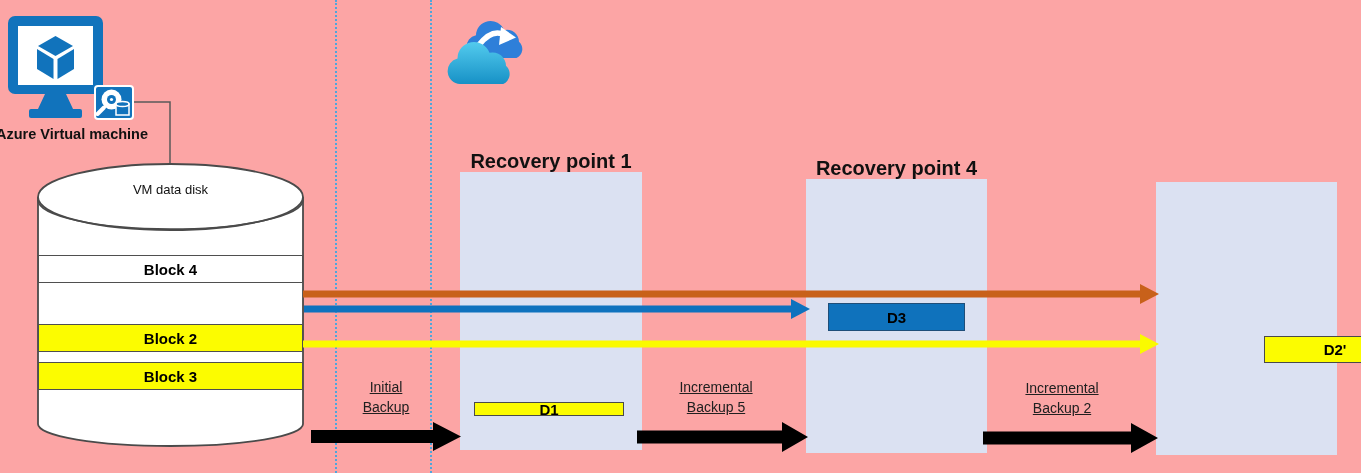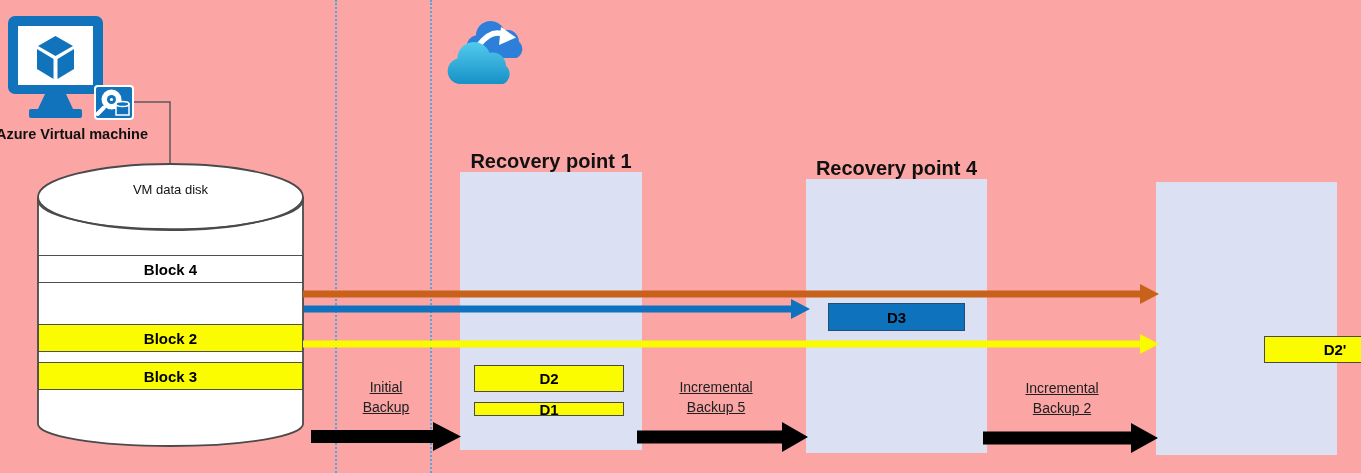--- a/index.html
+++ b/index.html
@@ -124,21 +124,20 @@
 
   <div class="txt disk-title center" style="left:38px;top:182px;width:265px;">VM data disk</div>
 
   <div class="block fill-white" style="top:255px;height:28px;">Block 4</div>
   <div class="block fill-yellow" style="top:324px;height:28px;text-align:right;">Block 2</div>
   <div class="block fill-yellow" style="top:362px;height:28px;">Block 3</div>
 
   <div class="txt rp-title center" style="left:460px;top:150px;width:182px;">Recovery point 1</div>
   <div class="txt rp-title center" style="left:806px;top:157px;width:181px;">Recovery point 4</div>
 
-  <div class="dbox fill-yellow" style="left:474px;top:365px;width:150px;height:27px;">D2</div>
   <div class="dbox fill-yellow" style="left:474px;top:402px;width:150px;height:14px;">D1</div>
   <div class="dbox fill-blue blue" style="left:828px;top:303px;width:137px;height:28px;">D3</div>
   <div class="dbox fill-yellow" style="left:1216px;top:336px;width:142px;height:27px;margin-left:48px;">D2'</div>
 
   <div class="txt step-label center" style="left:336px;top:377px;width:100px;">
     <div>Initial</div>
     <div>Backup</div>
   </div>
   <div class="txt step-label center" style="left:666px;top:377px;width:100px;">
     <div>Incremental</div>

